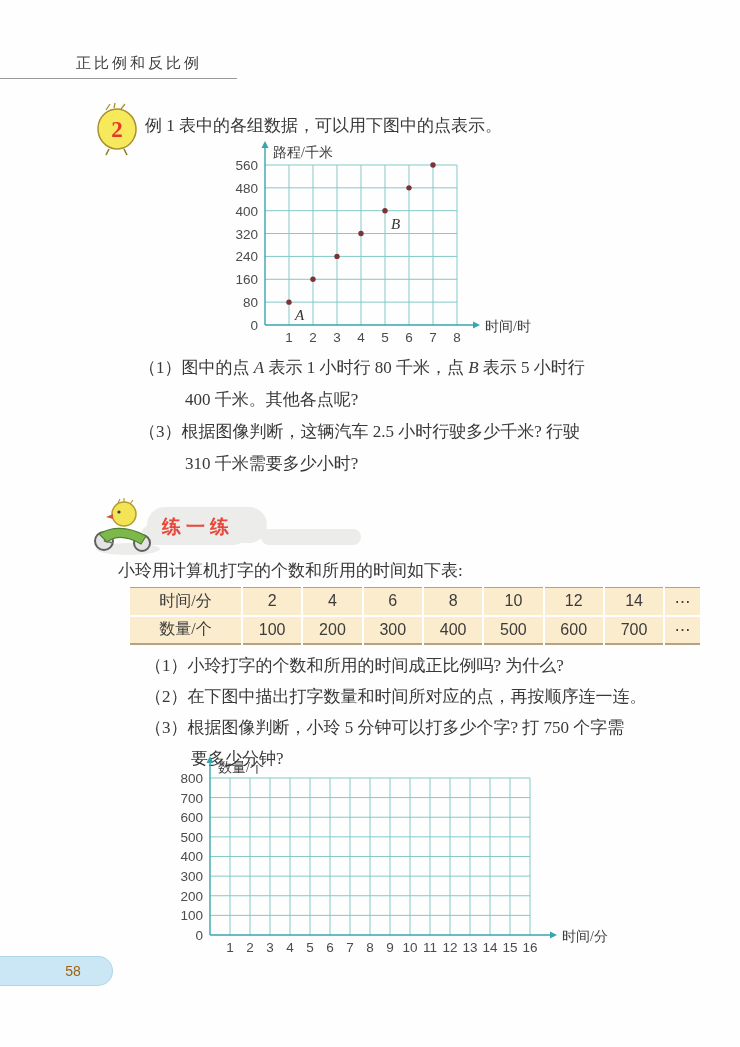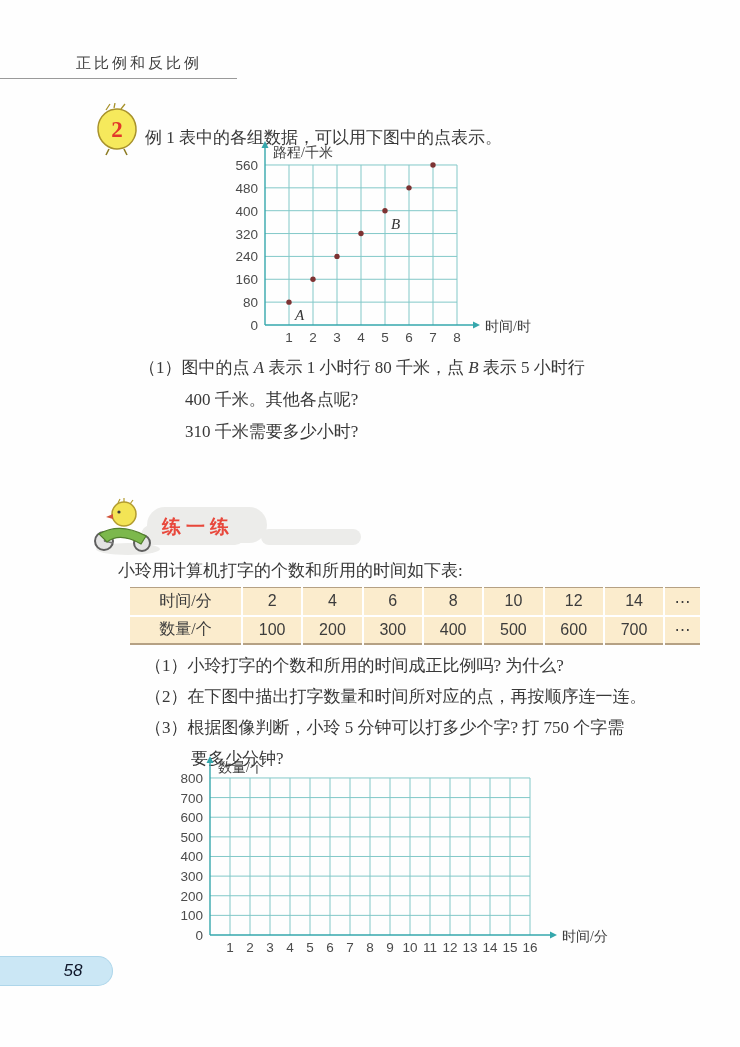--- a/index.html
+++ b/index.html
@@ -14,21 +14,21 @@
     position:absolute; left:76px; top:54px;
     font-size:15px; letter-spacing:3px; color:#404040;
   }
   .header-rule {
     position:absolute; left:0; top:78px; width:237px; height:1px;
     background:#9a9a9a;
   }
   .badge { position:absolute; left:93px; top:103px; }
   .example-intro {
     position:absolute; left:145px; top:114px;
-    font-size:17px; color:#383838;margin-top:12px;
+    font-size:17px; color:#383838;
   }
   .chart { position:absolute; }
   #chart1 { left:228px; top:138px; }
   #chart2 { left:162px; top:753px; }
   .questions { position:absolute; width:590px; }
   #questions1 { left:139px; top:352px; }
   #questions2 { left:145px; top:650px; }
   .q-line {
     font-size:17px; line-height:32px; white-space:nowrap; color:#383838;
   }
@@ -64,21 +64,21 @@
   .data-table td:last-child { border-right:none; }
   .data-table th { width:112px; font-family:"Liberation Serif",serif; }
   .page-pill {
     position:absolute; left:0; top:956px; width:113px; height:30px;
     background:#cbe7f5; border:1px solid #aed6ea; border-left:none;
     border-radius:0 16px 16px 0;
     display:flex; align-items:center; justify-content:center;
     padding-left:34px;
   }
   .page-pill span {
-    font-size:17px; color:#0f172a; font-family:"Liberation Sans",sans-serif;font-style:italic;
+    font-size:14px; color:#a16207; font-family:"Liberation Sans",sans-serif;
   }
 </style>
 </head>
 <body>
 
 <div class="page">
 
   <div class="header-title">正比例和反比例</div>
   <div class="header-rule"></div>
 
@@ -136,20 +136,21 @@
       <circle cx="133" cy="95.56" r="2.7" fill="#7d3333"></circle>
       <circle cx="157" cy="72.7" r="2.7" fill="#7d3333"></circle>
       <text x="163" y="90.7" font-size="15" font-style="italic" fill="#333" font-family="'Liberation Serif',serif">B</text>
       <circle cx="181" cy="49.84" r="2.7" fill="#7d3333"></circle>
       <circle cx="205" cy="26.980000000000018" r="2.7" fill="#7d3333"></circle>
     </svg>
 
   <div class="questions" id="questions1">
       <div class="q-line">（1）图中的点 <i>A</i> 表示 1 小时行 80 千米，点 <i>B</i> 表示 5 小时行</div>
       <div class="q-line cont">400 千米。其他各点呢?</div>
+      <div class="q-line">（3）根据图像判断，这辆汽车 2.5 小时行驶多少千米? 行驶</div>
       <div class="q-line cont">310 千米需要多少小时?</div>
     </div>
 
   <div class="practice-cloud"></div>
   <svg class="practice-icon" width="74" height="58" viewBox="0 0 74 58">
     <ellipse cx="40" cy="51" rx="32" ry="6" fill="#ececea"></ellipse>
     <circle cx="16" cy="43" r="9" fill="#e3e3e3" stroke="#5f5f5f" stroke-width="2"></circle>
     <circle cx="54" cy="45" r="8" fill="#e3e3e3" stroke="#5f5f5f" stroke-width="2"></circle>
     <path d="M16 43 l8 -8 M16 43 l9 2 M54 45 l-8 -6" stroke="#777" stroke-width="1.4"></path>
     <path d="M11 36 Q32 24 58 38 L53 46 Q32 34 19 44 Z" fill="#7cb84c" stroke="#517e2c" stroke-width="1.2"></path>

